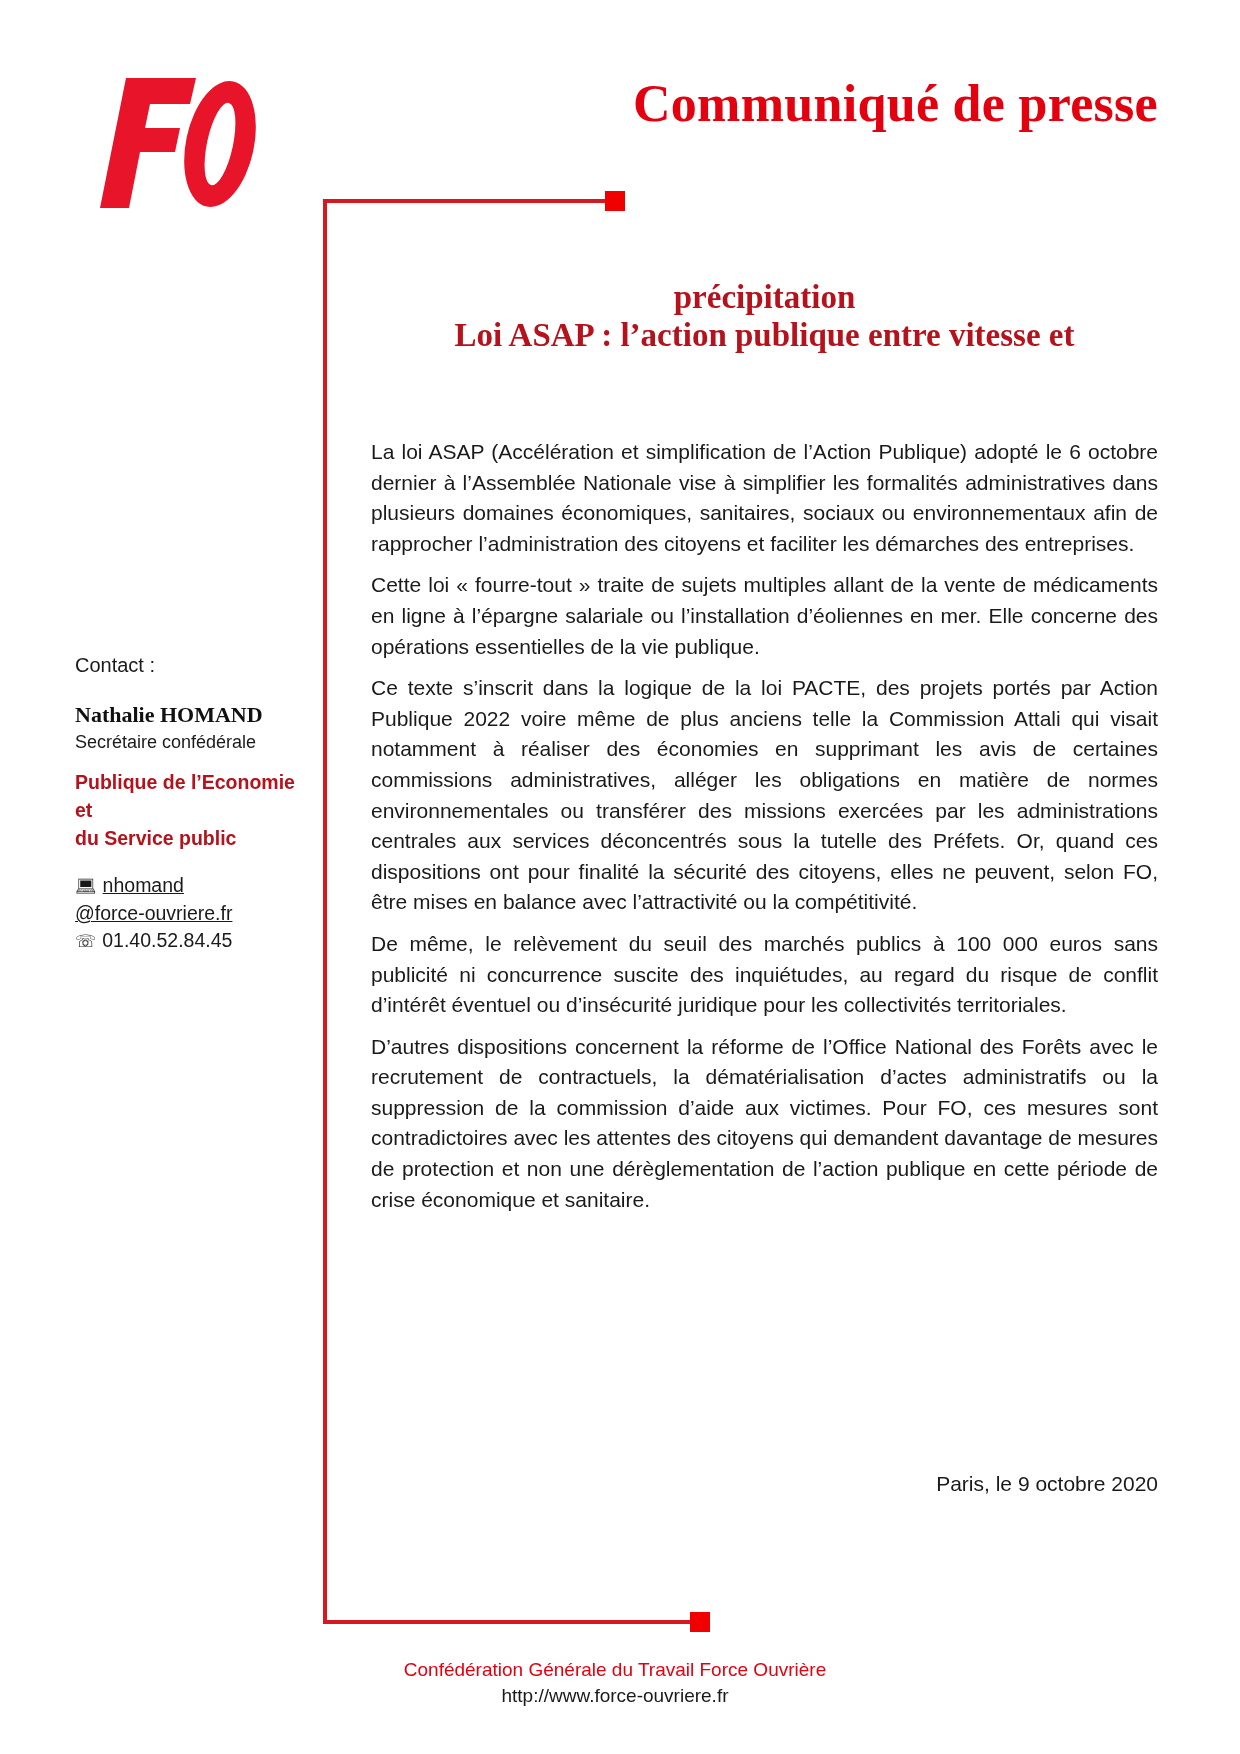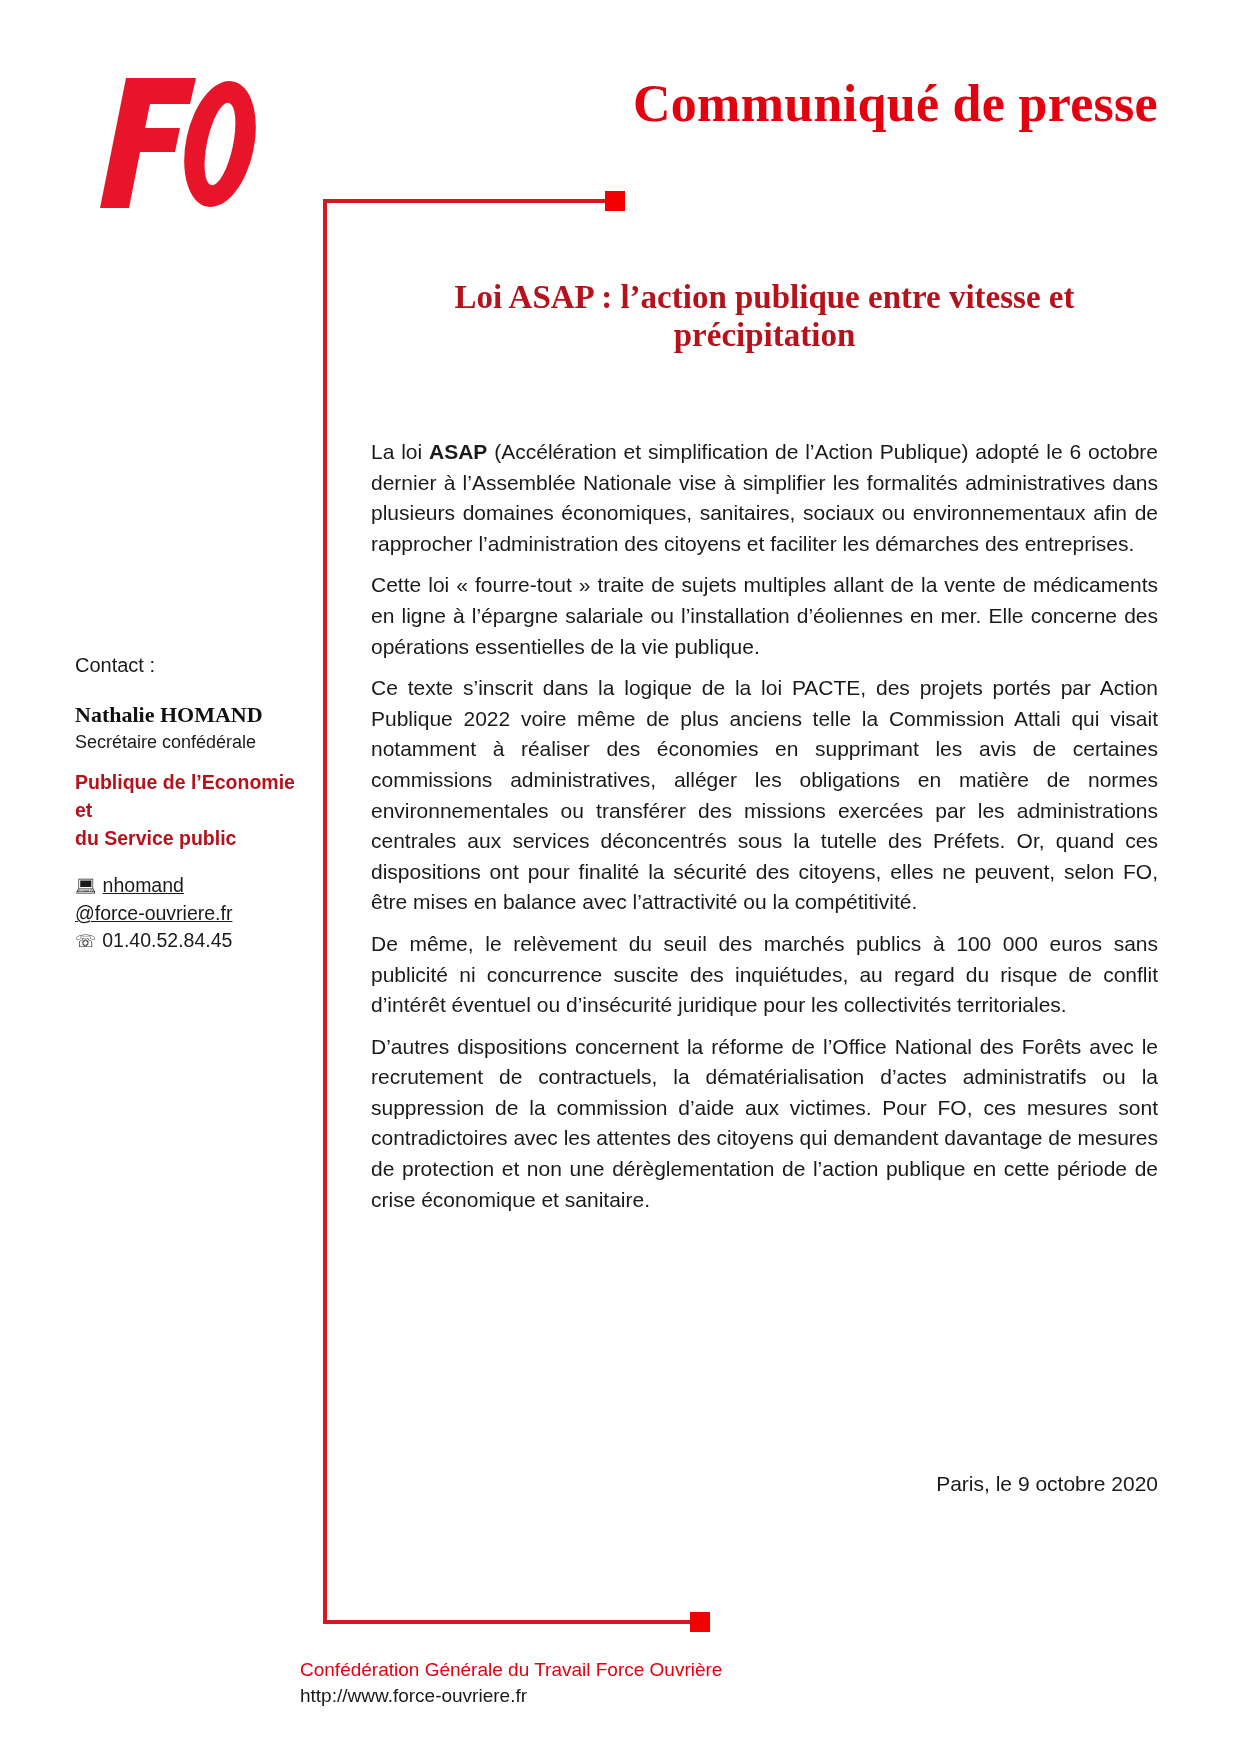--- a/index.html
+++ b/index.html
@@ -25,37 +25,37 @@
 
   
   #headline { left: 371px; width: 787px; top: 278px; text-align: center;
               font-family: "Liberation Serif", serif; font-weight: bold; font-size: 33px;
               line-height: 38px; color: #b5121b; }
 
   
   #body { left: 371px; width: 787px; top: 437px; font-size: 21px; line-height: 30.6px;
           text-align: justify; color: #1a1a1a; }
   #body p { margin: 0 0 11px 0; }
-  #body b { font-weight: bold; }
+  #body b { font-weight: normal; }
 
   
   #sidebar { left: 75px; top: 624px; width: 240px; font-size: 20px; line-height: 27px; color: #1a1a1a; margin-top: 28px; }
   #sidebar .contact-label { margin-bottom: 22px; }
   #sidebar .name { font-family: "Liberation Serif", serif; font-weight: bold; font-size: 22px; line-height: 28px; color: #111; }
   #sidebar .role { font-size: 18px; margin-bottom: 12px; }
   #sidebar .sector { color: #b5121b; font-weight: bold; font-size: 19.5px; line-height: 28px; margin-bottom: 20px; }
   #sidebar .link { text-decoration: underline; color: #1a1a1a; }
   #sidebar .line { font-size: 19.5px; line-height: 27px; white-space: nowrap; }
   .glyph { font-family: "DejaVu Sans", sans-serif; font-size: 17px; margin-right: 6px; }
 
   
   #date { right: 82px; top: 1472px; font-size: 21px; color: #1a1a1a; }
 
   
-  #footer { left: 300px; width: 630px; top: 1657px; text-align: left; font-size: 19px; line-height: 26px; }
+  #footer { left: 300px; width: 630px; top: 1657px; text-align: center; font-size: 19px; line-height: 26px; }
   #footer .org { color: #e3000f; }
   #footer .addr { color: #1a1a1a; }
   #footer .url { color: #1a1a1a; }
 </style>
 </head>
 <body>
 
 <div id="logo" class="abs">
   <svg width="160" height="140" viewBox="0 0 160 140">
 
@@ -68,22 +68,22 @@
 
 <div id="doc-type" class="abs">Communiqué de presse</div>
 
 <div id="frame-top" class="abs frame-line"></div>
 <div id="frame-top-square" class="abs frame-square"></div>
 <div id="frame-vert" class="abs frame-line"></div>
 <div id="frame-bottom" class="abs frame-line"></div>
 <div id="frame-bottom-square" class="abs frame-square"></div>
 
 <div id="headline" class="abs">
+  <div>précipitation</div>
   <div>Loi ASAP : l’action publique entre vitesse et</div>
-  <div>précipitation</div>
 </div>
 
 <div id="body" class="abs">
   <p><span>La loi </span><b>ASAP</b><span> (Accélération et simplification de l’Action Publique) adopté le 6 octobre dernier à l’Assemblée Nationale vise à simplifier les formalités administratives dans plusieurs domaines économiques, sanitaires, sociaux ou environnementaux afin de rapprocher l’administration des citoyens et faciliter les démarches des entreprises.</span></p>
   <p>Cette loi « fourre-tout » traite de sujets multiples allant de la vente de médicaments en ligne à l’épargne salariale ou l’installation d’éoliennes en mer. Elle concerne des opérations essentielles de la vie publique.</p>
   <p>Ce texte s’inscrit dans la logique de la loi PACTE, des projets portés par Action Publique 2022 voire même de plus anciens telle la Commission Attali qui visait notamment à réaliser des économies en supprimant les avis de certaines commissions administratives, alléger les obligations en matière de normes environnementales ou transférer des missions exercées par les administrations centrales aux services déconcentrés sous la tutelle des Préfets. Or, quand ces dispositions ont pour finalité la sécurité des citoyens, elles ne peuvent, selon FO, être mises en balance avec l’attractivité ou la compétitivité.</p>
   <p>De même, le relèvement du seuil des marchés publics à 100 000 euros sans publicité ni concurrence suscite des inquiétudes, au regard du risque de conflit d’intérêt éventuel ou d’insécurité juridique pour les collectivités territoriales.</p>
   <p>D’autres dispositions concernent la réforme de l’Office National des Forêts avec le recrutement de contractuels, la dématérialisation d’actes administratifs ou la suppression de la commission d’aide aux victimes. Pour FO, ces mesures sont contradictoires avec les attentes des citoyens qui demandent davantage de mesures de protection et non une dérèglementation de l’action publique en cette période de crise économique et sanitaire.</p>
 </div>
 

